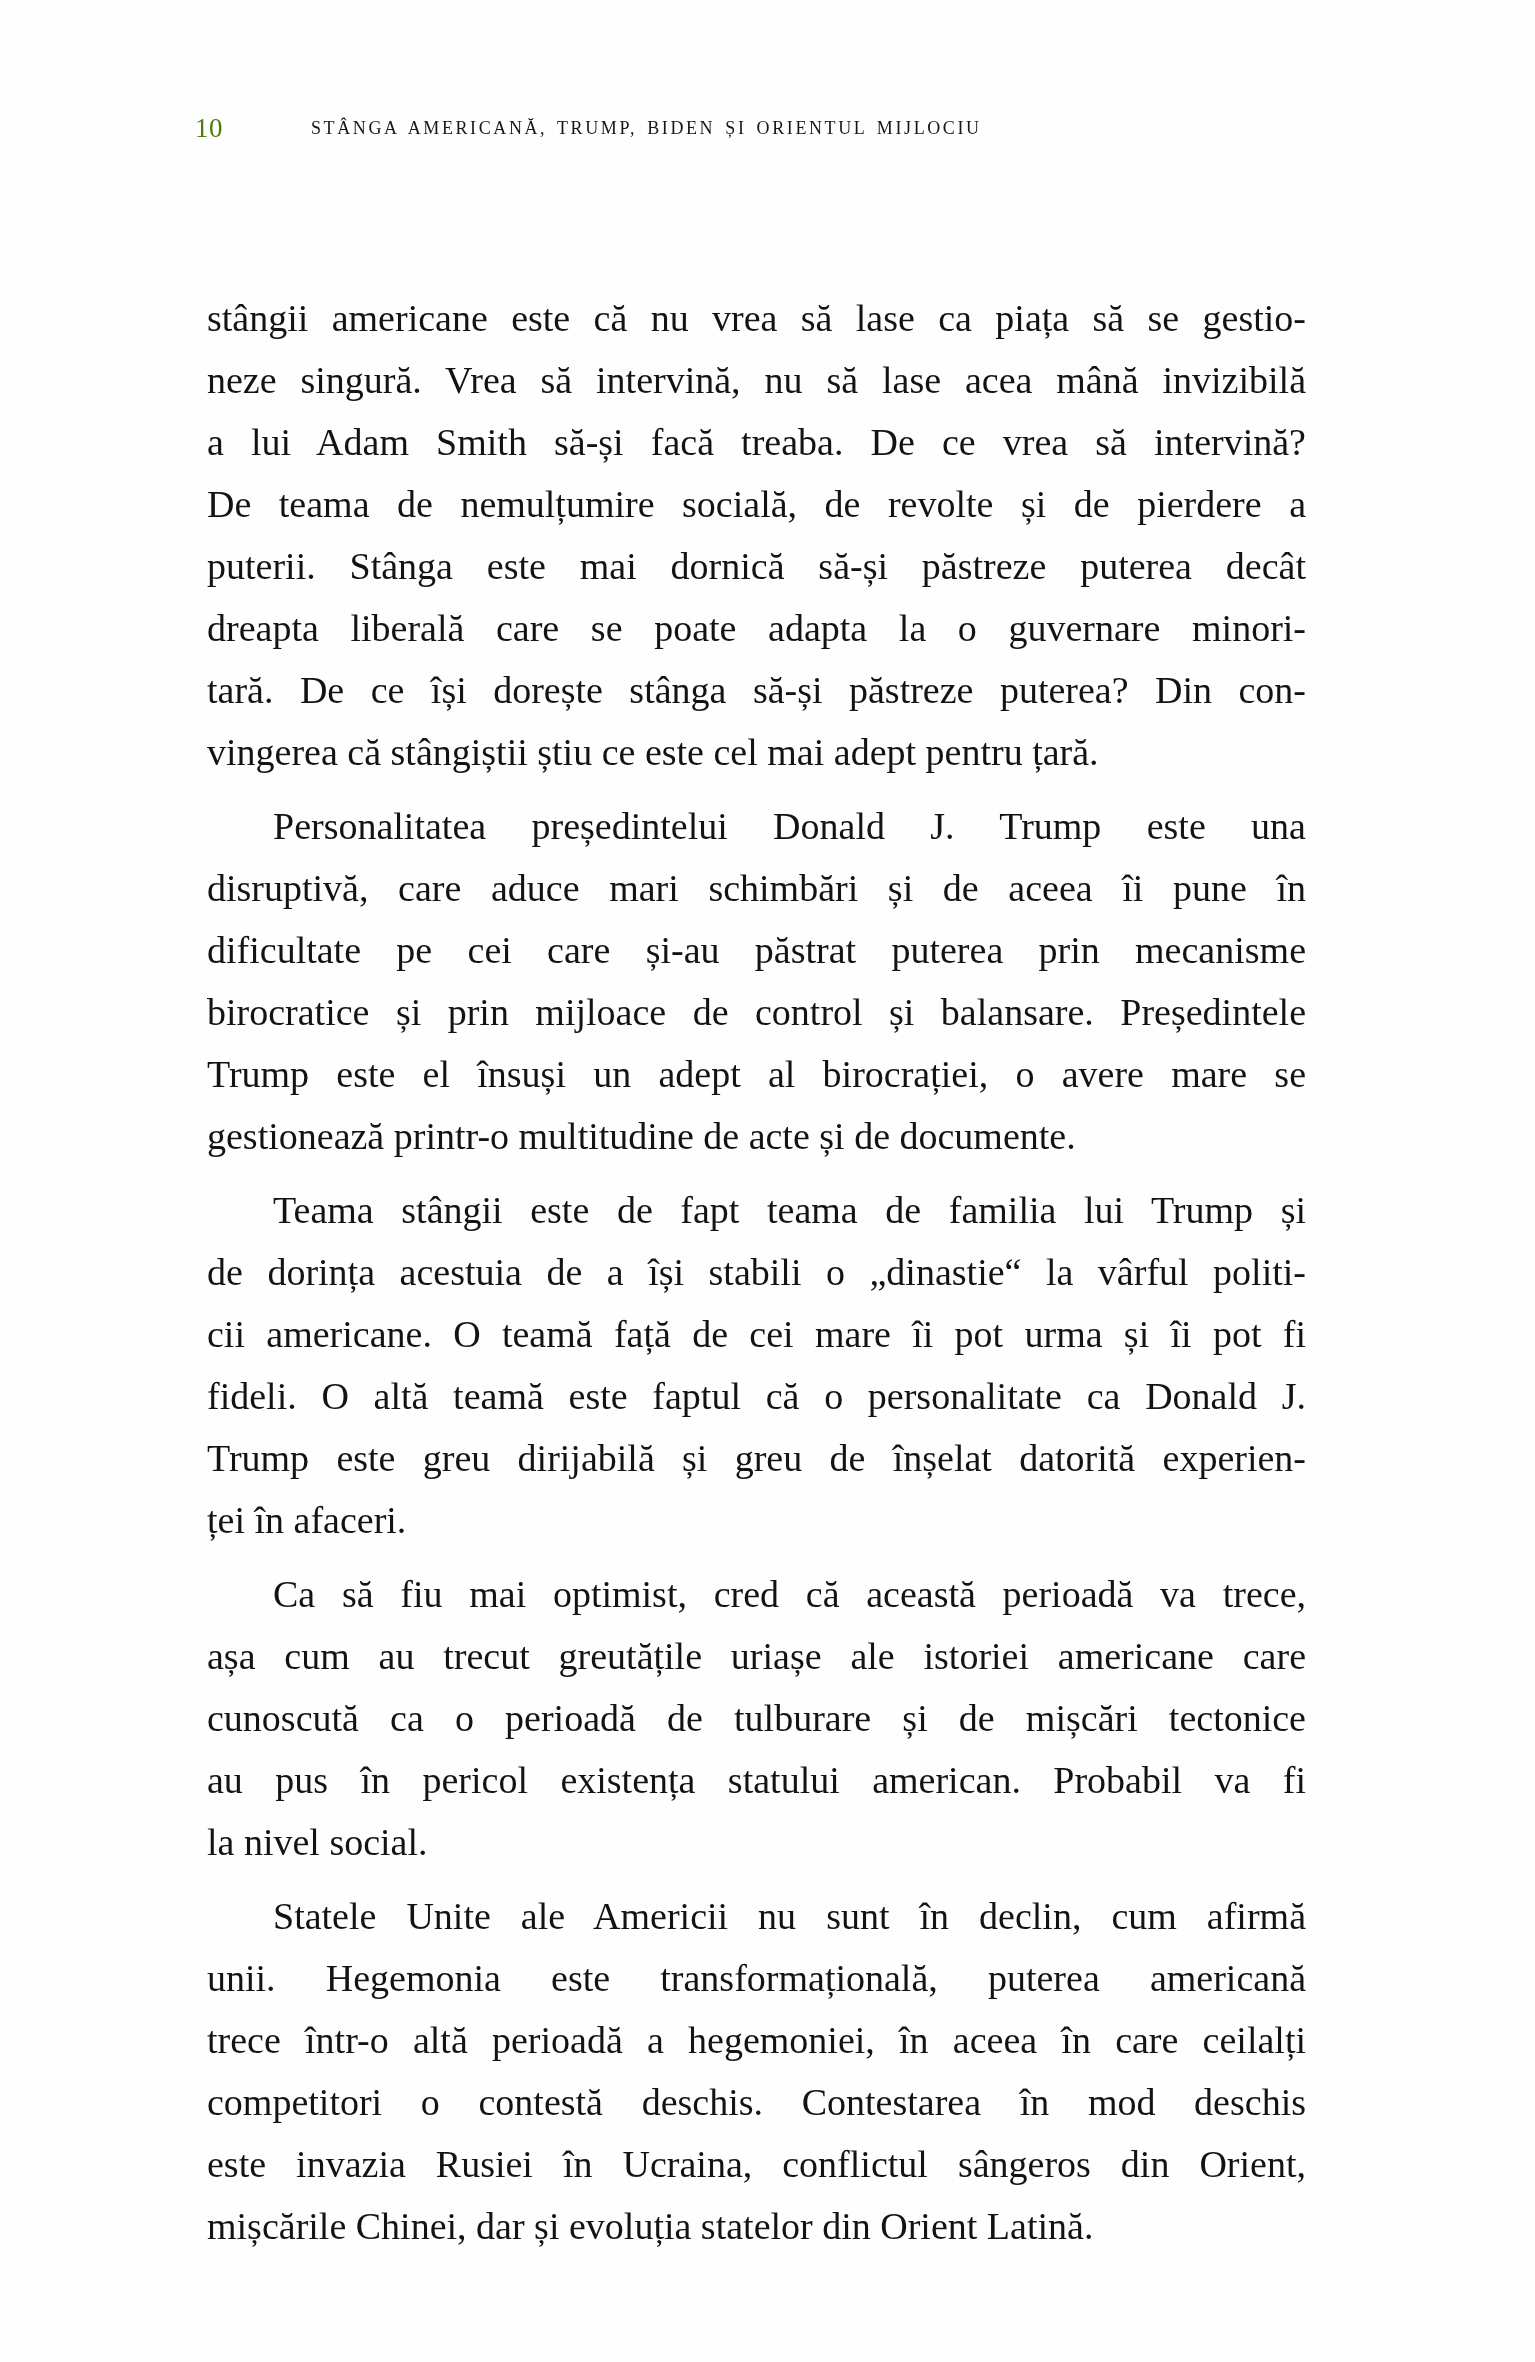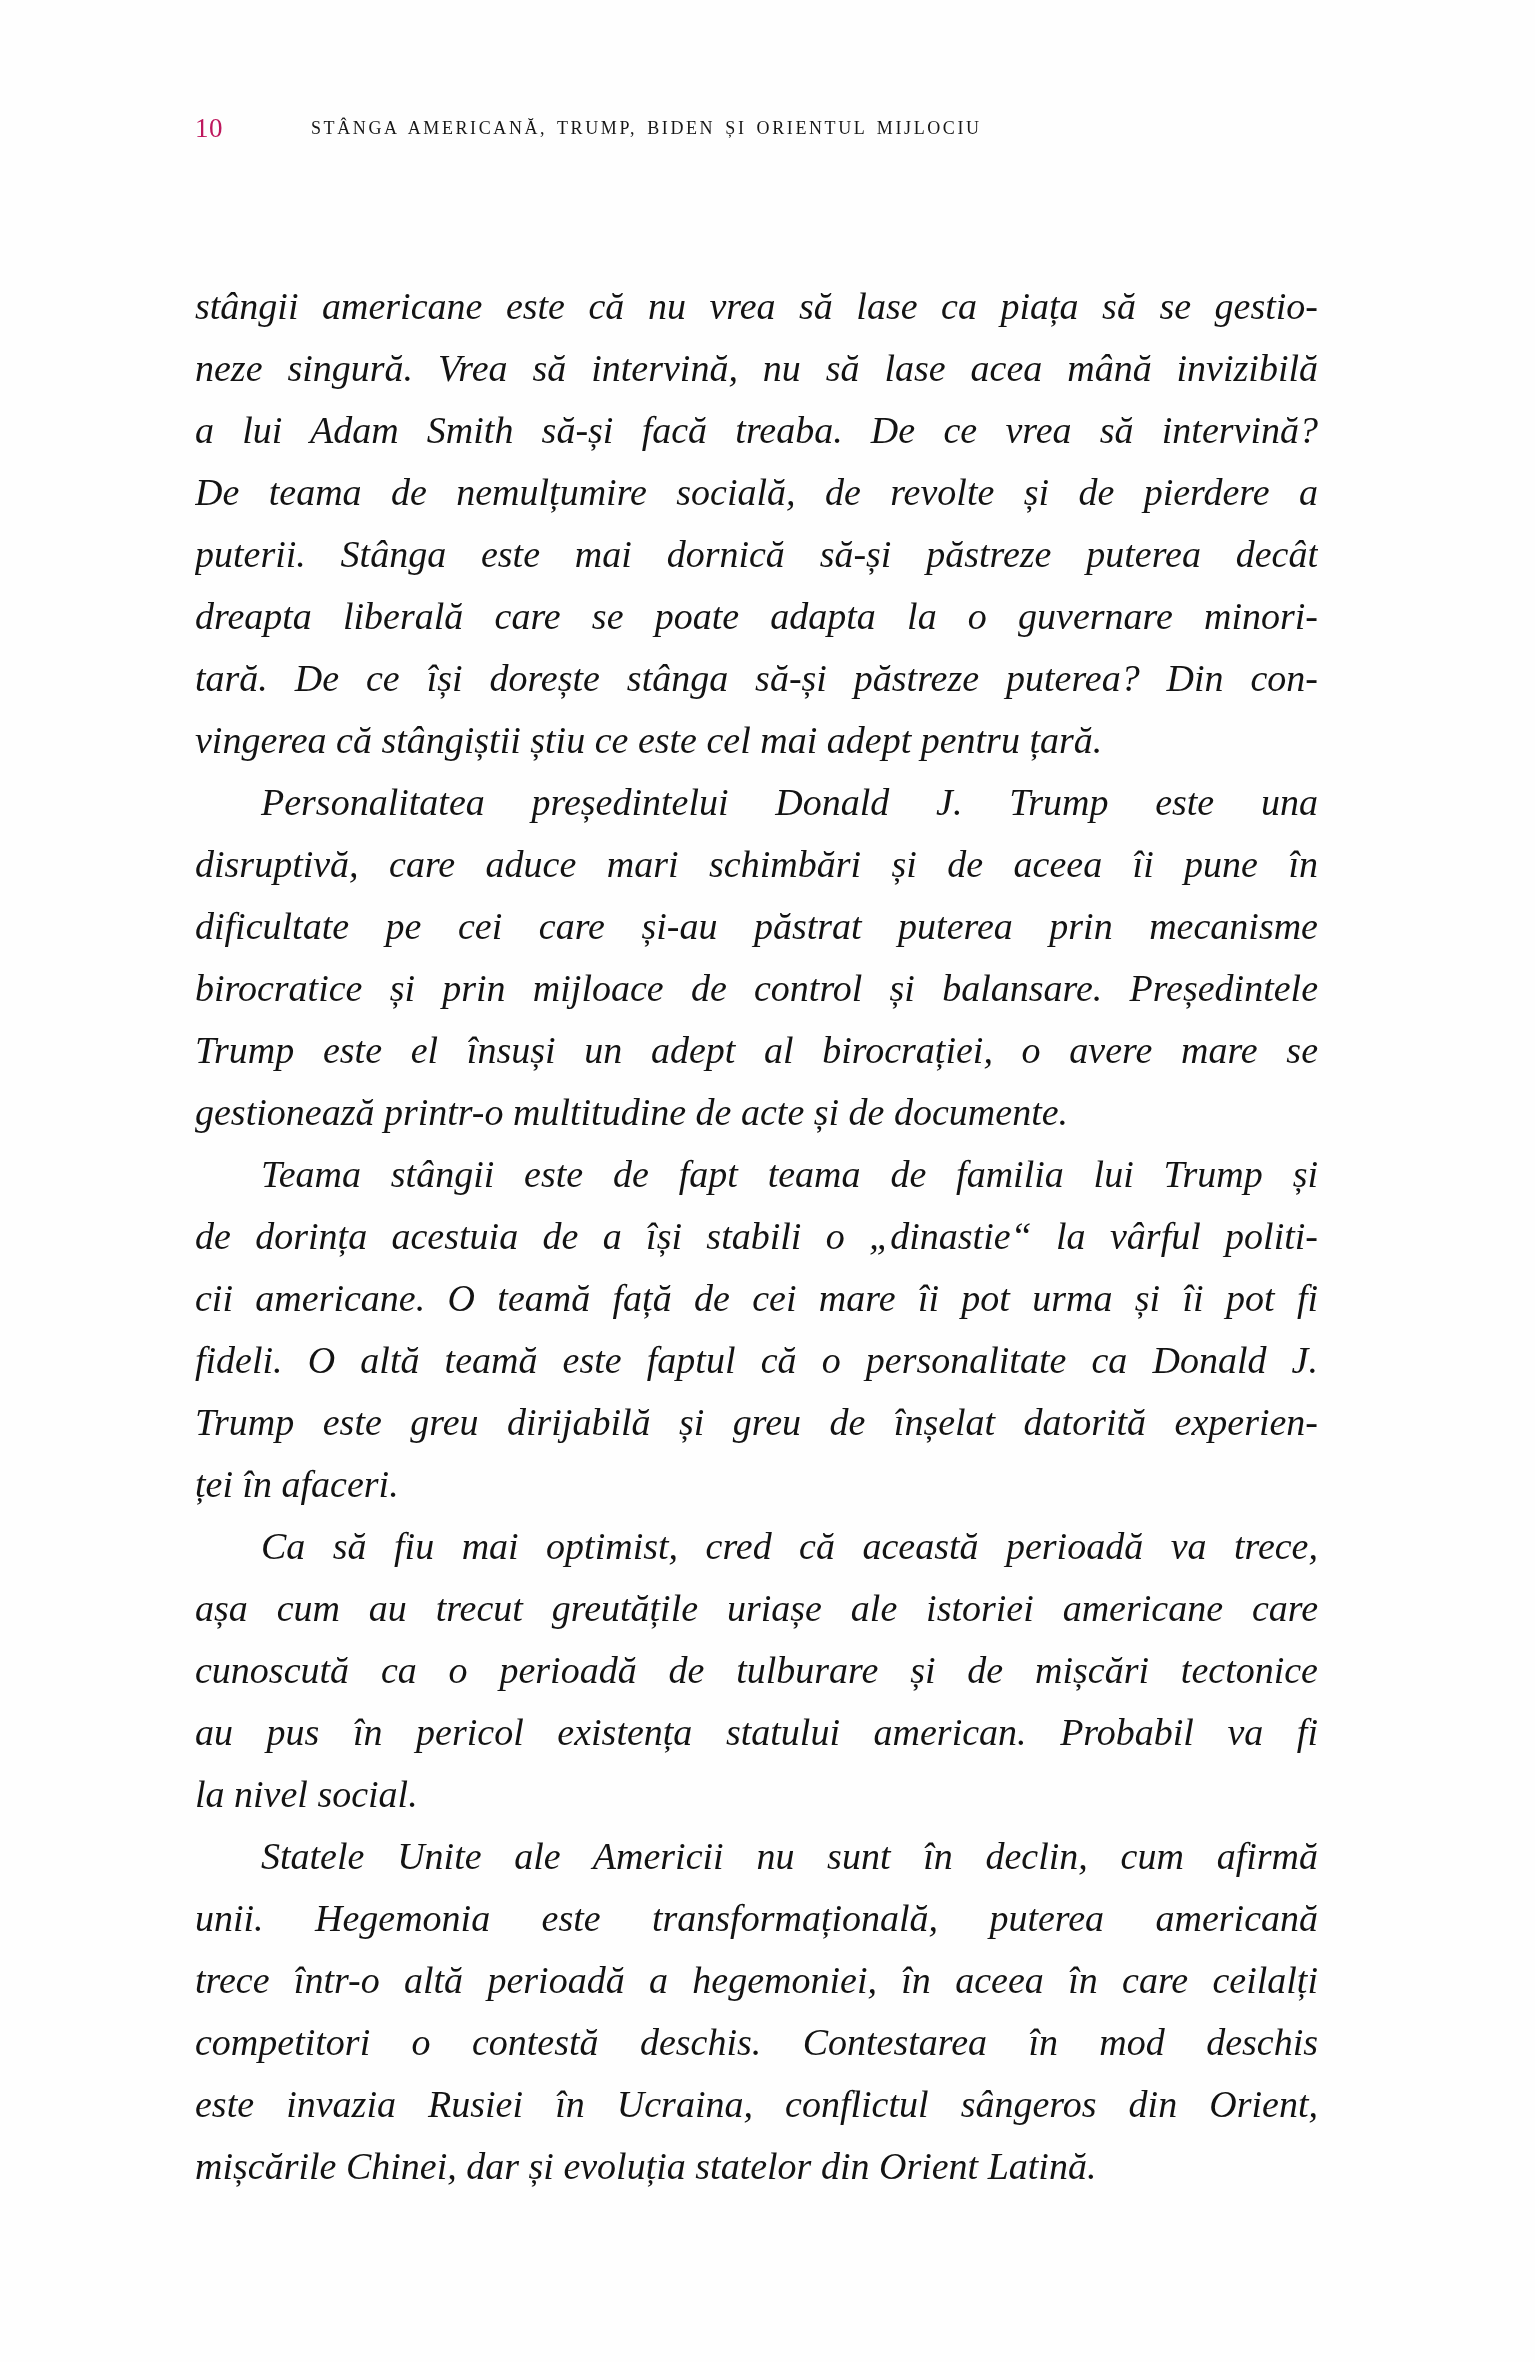--- a/index.html
+++ b/index.html
@@ -27,21 +27,21 @@
     width: 1123px;
     height: 40px;
   }
   .page-num {
     position: absolute;
     left: 0;
     top: 0;
     font-size: 27px;
     line-height: 36px;
     letter-spacing: 0.5px;
-    color: #be185d;
+    color: #4d7c0f;
   }
   .head-title {
     position: absolute;
     left: 116px;
     top: 0;
     font-size: 18px;
     line-height: 36px;
     letter-spacing: 2.6px;
     word-spacing: 3px;
     white-space: nowrap;
@@ -50,23 +50,22 @@
   
   .text-block {
     position: absolute;
     left: 195px;
     top: 275px;
     width: 1123px;
     font-size: 38px;
     color: #131313;
   }
   .para {
-    margin: 0;
+    margin: 12px;
     padding: 0;
-    font-style: italic;
   }
   .line {
     height: 62px;
     line-height: 62px;
     overflow: hidden;
     text-align: justify;
     text-align-last: justify;
     white-space: normal;
   }
   .line.last {

